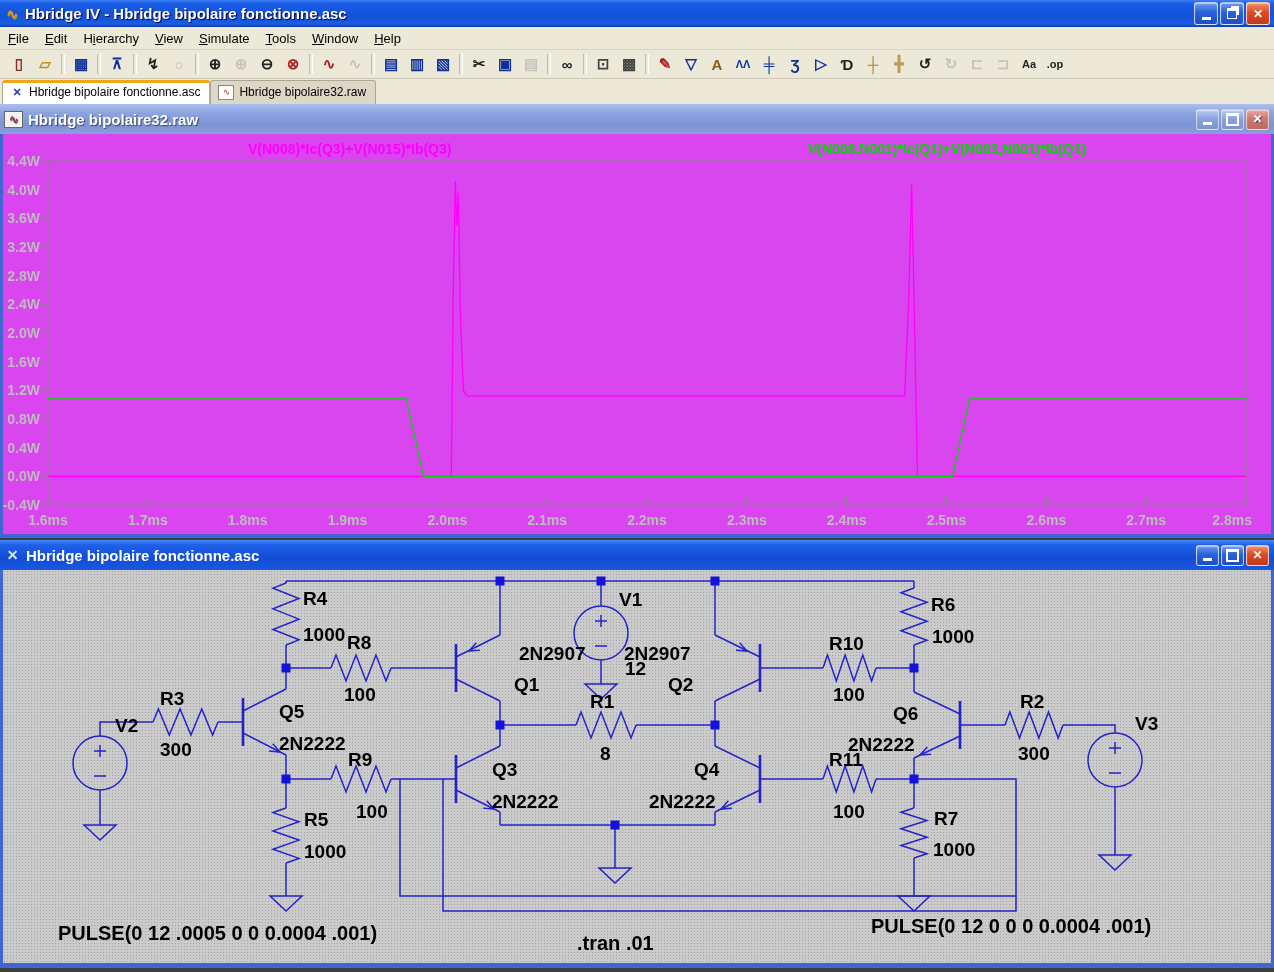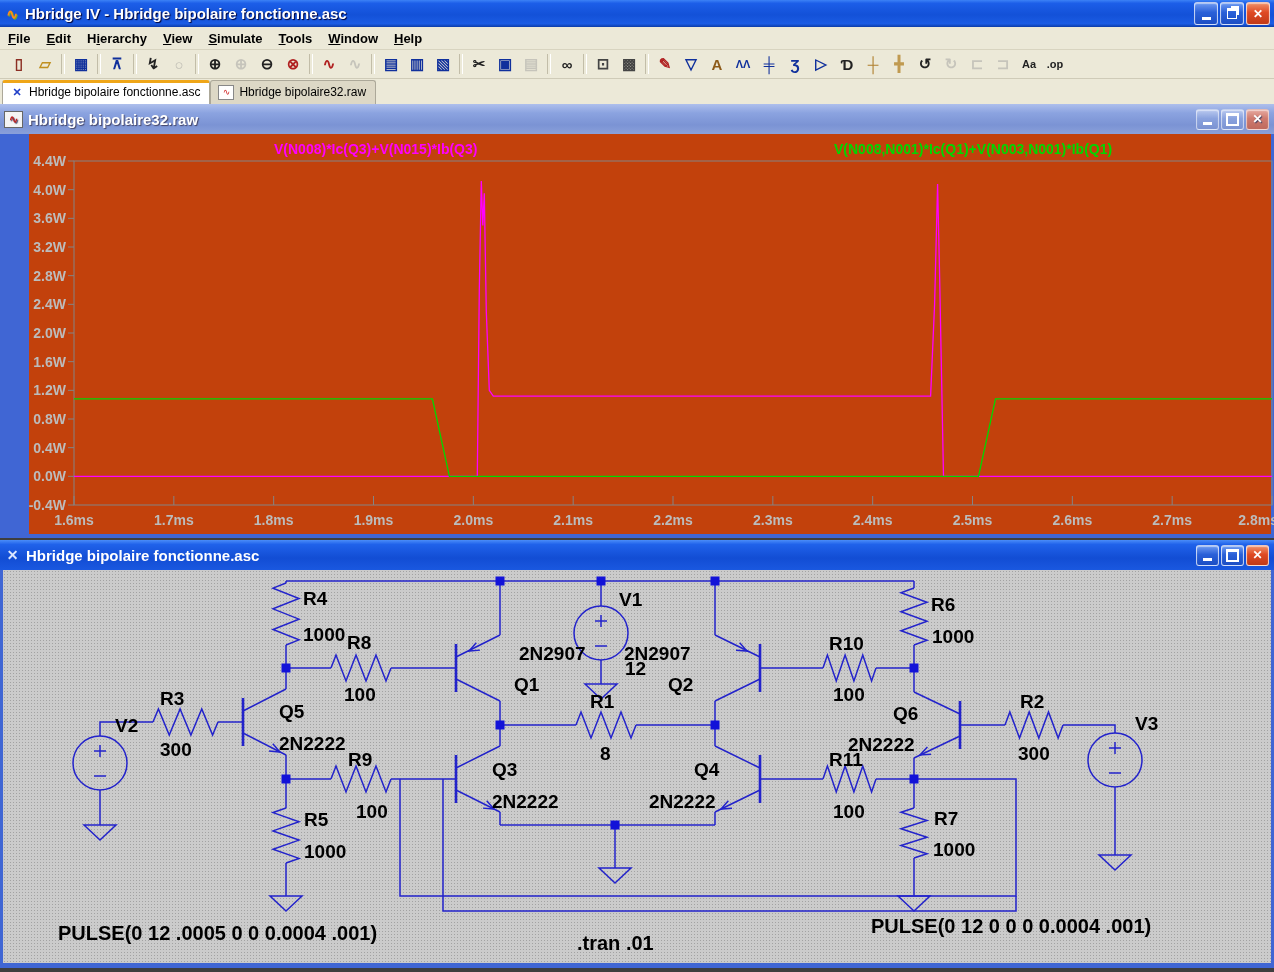--- a/index.html
+++ b/index.html
@@ -20,21 +20,21 @@
   .wb .g-min{display:block;width:9px;height:3px;background:#fff;margin-top:9px;}
   .wb .g-max{display:block;width:9px;height:8px;border:2px solid #fff;border-top-width:3px;}
   .wb .g-rest{display:block;width:8px;height:7px;border:1.5px solid #fff;border-top-width:3px;box-shadow:3px -3px 0 -1px #fff;}
   .childbtns .wb{width:21px;height:19px;}
   .inactive .wb{background:linear-gradient(180deg,#b9c9ef,#8aa2de 45%,#7b93d2);border-color:rgba(255,255,255,.55);}
   .inactive .wb.close{background:linear-gradient(180deg,#e6a9a0,#cf7a6e 45%,#bf6a5e);}
 
   
   #menubar{position:absolute;left:0;top:27px;width:1274px;height:22px;background:#ece9d8;
     border-bottom:1px solid #d8d4c0;display:flex;align-items:center;font-size:13px;color:#000;}
-  .mitem{padding:8px 8px;cursor:default;font-weight:bold;}
+  .mitem{padding:8px 8px;cursor:default;}
   .mitem u{text-decoration:underline;}
 
   
   #toolbar{position:absolute;left:0;top:50px;width:1274px;height:29px;background:#ece9d8;
     border-bottom:1px solid #cfcbb8;display:flex;align-items:center;padding-left:6px;box-sizing:border-box;}
   .tbicon{width:24px;height:23px;display:flex;align-items:center;justify-content:center;
     font-size:15px;font-weight:bold;border:1px solid transparent;border-radius:2px;}
   .tbicon.small{font-size:11px;}
   .tbicon.disabled{opacity:.45;filter:grayscale(1);}
   .tbsep{width:2px;height:20px;border-left:1px solid #c2bda8;border-right:1px solid #fff;margin:0 3px;}
@@ -55,21 +55,21 @@
   #schwin{top:540px;height:428px;}
   .childtitle{position:absolute;left:0;top:0;right:0;height:30px;display:flex;align-items:center;
     color:#fff;font-weight:bold;font-size:15px;padding-left:4px;}
   .childtitle.activebar{background:linear-gradient(180deg,#4a8cf8 0%,#2062ea 15%,#124dd4 60%,#1a58e0 100%);}
   .childtitle.inactive{background:linear-gradient(180deg,#aebfec 0%,#8ba3e0 30%,#7b93d4 70%,#8aa0da 100%);
     text-shadow:1px 1px 1px #446;}
   .wicon{width:17px;height:15px;margin-right:5px;display:flex;align-items:center;justify-content:center;font-size:11px;}
   .wicon.wave{background:#f4f4f4;border:1px solid #666;color:#c02020;}
   .wicon.sch{color:#dbe6ff;font-weight:bold;font-size:14px;}
   .childbtns{margin-left:auto;display:flex;gap:2px;padding-right:5px;}
-  #plotcontent{position:absolute;left:3px;top:30px;right:3px;bottom:4px;background:#c2410c;margin-left:26px;}
+  #plotcontent{position:absolute;left:3px;top:30px;right:3px;bottom:4px;background:#d946ef;}
   #schcontent{position:absolute;left:3px;top:30px;right:3px;bottom:5px;background-color:#cbcbcb;
     background-image:radial-gradient(circle,#a2a2a2 0.6px,transparent 0.8px);background-size:3px 3px;overflow:hidden;}
   svg{display:block;}
 </style>
 </head>
 <body>
 
 <div id="app">
 
   <div id="titlebar">

